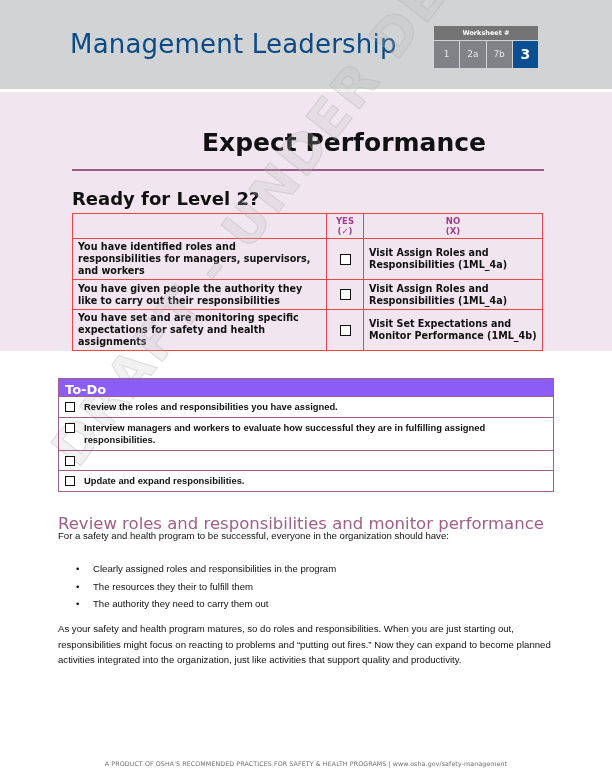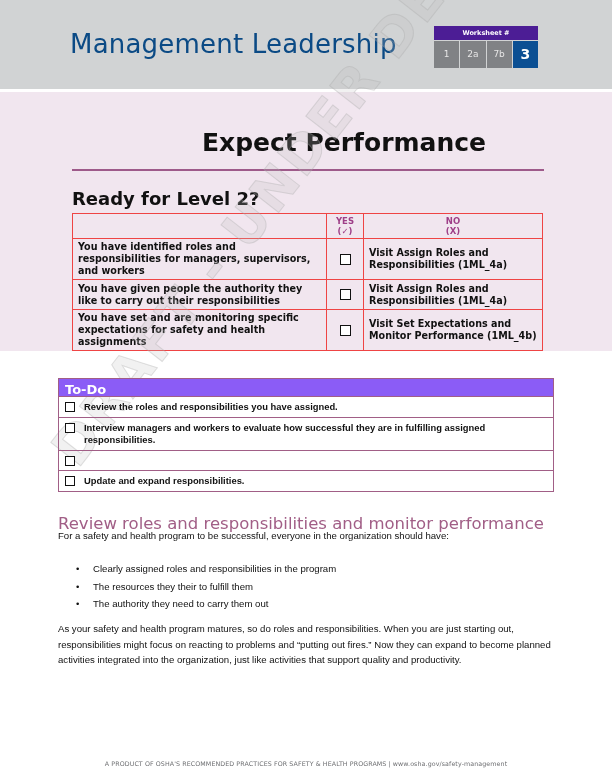--- a/index.html
+++ b/index.html
@@ -14,21 +14,21 @@
     background: #d1d3d4;
   }
   .header-title {
     position: absolute; left: 28px; top: 29px;
     font-size: 26px; color: #0b4a85; font-weight: normal; letter-spacing: 0.2px; margin-left: 42px;
   }
   .worksheet {
     position: absolute; left: 434px; top: 26px; width: 104px; height: 42px;
   }
   .ws-label {
-    height: 14px; background: #4c1d95; color: #fff; font-size: 6.5px; font-weight: bold;
+    height: 14px; background: #737373; color: #fff; font-size: 6.5px; font-weight: bold;
     text-align: center; line-height: 14px;
   }
   .ws-row { display: flex; height: 27px; margin-top: 1px; }
   .ws-cell {
     flex: 1; background: #808285; color: #e6e6e6; font-size: 9px; text-align: center;
     line-height: 27px; margin-right: 1px;
   }
   .ws-cell:last-child { margin-right: 0; }
   .ws-cell.active { background: #0b4f93; color: #fff; font-size: 14px; font-weight: bold; }
 

